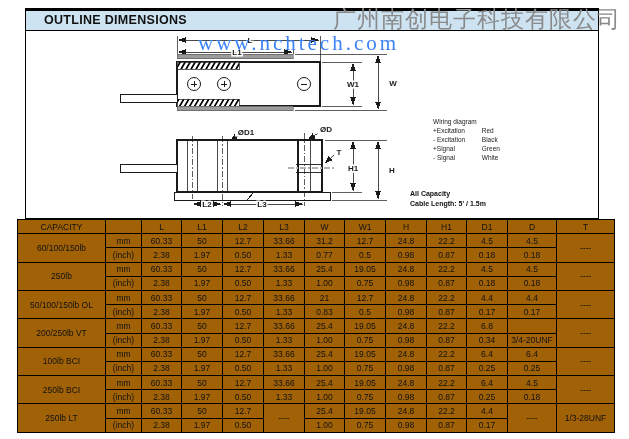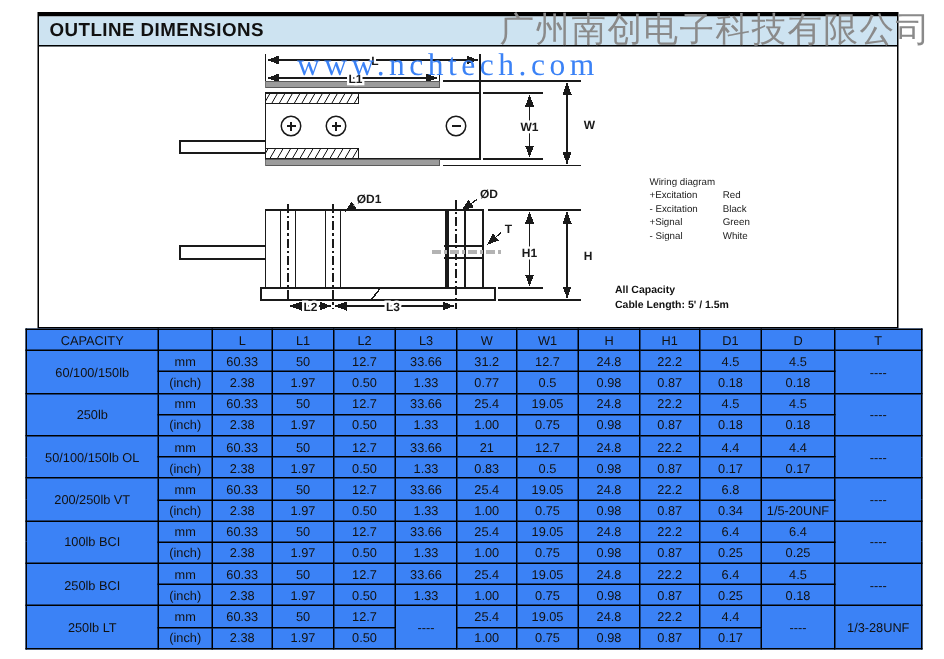--- a/index.html
+++ b/index.html
@@ -1,33 +1,33 @@
 <!DOCTYPE html>
 <html><head>
 <meta charset="utf-8">
 <style>
   html,body{margin:0;padding:0;background:#fff;}
   .page{position:relative;width:629px;height:439px;background:#fff;overflow:hidden;
         font-family:"Liberation Sans",sans-serif;color:#111;}
   .main-box{position:absolute;left:25px;top:8px;width:574px;height:211px;
             border:1px solid #000;border-top:3px solid #000;box-sizing:border-box;background:#fff;}
   .title-bar{height:19px;background:#cde3f1;border-bottom:1px solid #000;
-             font-weight:bold;font-size:12.5px;line-height:19px;padding-left:7px;letter-spacing:.3px;}
+             font-weight:bold;font-size:12.5px;line-height:19px;padding-left:18px;letter-spacing:.3px;}
   .drawing{position:relative;width:572px;height:188px;}
   .drawing svg{position:absolute;left:0;top:0;}
   .wiring{position:absolute;left:407px;top:86px;font-size:6.5px;line-height:9px;color:#222;}
   .wiring .wrow span{display:inline-block;}
   .wiring .wlabel{width:47px;}
   .notes{position:absolute;left:384px;top:158px;font-size:7px;font-weight:bold;line-height:9.5px;color:#111;}
   .wm1{position:absolute;left:333px;top:4px;font-family:"DejaVu Serif",serif;font-size:23px;
        color:#8a8a8a;letter-spacing:1px;white-space:nowrap;z-index:5;pointer-events:none;}
   .wm2{position:absolute;left:198px;top:31px;font-family:Liberation Serif, serif;font-size:21px;
        color:#3b82f6;letter-spacing:3px;white-space:nowrap;z-index:5;pointer-events:none;}
   table.dim{position:absolute;left:17px;top:219px;width:598px;border-collapse:collapse;
-            table-layout:fixed;font-size:8.5px;border:1.5px solid #000;background:#3b82f6;}
+            table-layout:fixed;font-size:8.5px;border:1.5px solid #000;background:#a16207;}
   table.dim th,table.dim td{border:1px solid #000;padding:0;height:13.2px;text-align:center;
             font-weight:normal;overflow:hidden;white-space:nowrap;}
   table.dim tr.group-start td{border-top:1.5px solid #000;}
   .dim-label{font-size:8px;font-weight:bold;fill:#1a1a1a;text-anchor:middle;
              paint-order:stroke;stroke:#fff;stroke-width:3px;}
   line,rect,path,polyline{shape-rendering:crispEdges;}
 </style>
 </head>
 <body>
 
@@ -302,21 +302,21 @@
           <td>(inch)</td>
           <td>2.38</td>
           <td>1.97</td>
           <td>0.50</td>
           <td>1.33</td>
           <td>1.00</td>
           <td>0.75</td>
           <td>0.98</td>
           <td>0.87</td>
           <td>0.34</td>
-          <td>1/5-20UNF</td>
+          <td>3/4-20UNF</td>
         </tr>
         <tr class="group-start">
           <td rowspan="2">100lb BCI</td>
           <td>mm</td>
           <td>60.33</td>
           <td>50</td>
           <td>12.7</td>
           <td>33.66</td>
           <td>25.4</td>
           <td>19.05</td>

